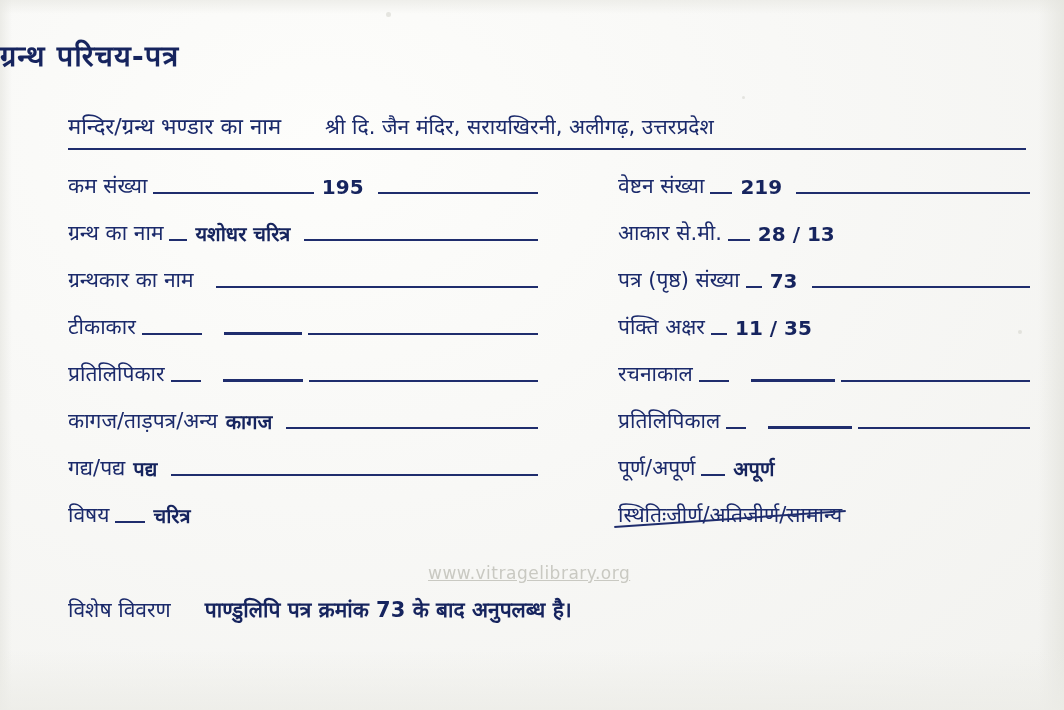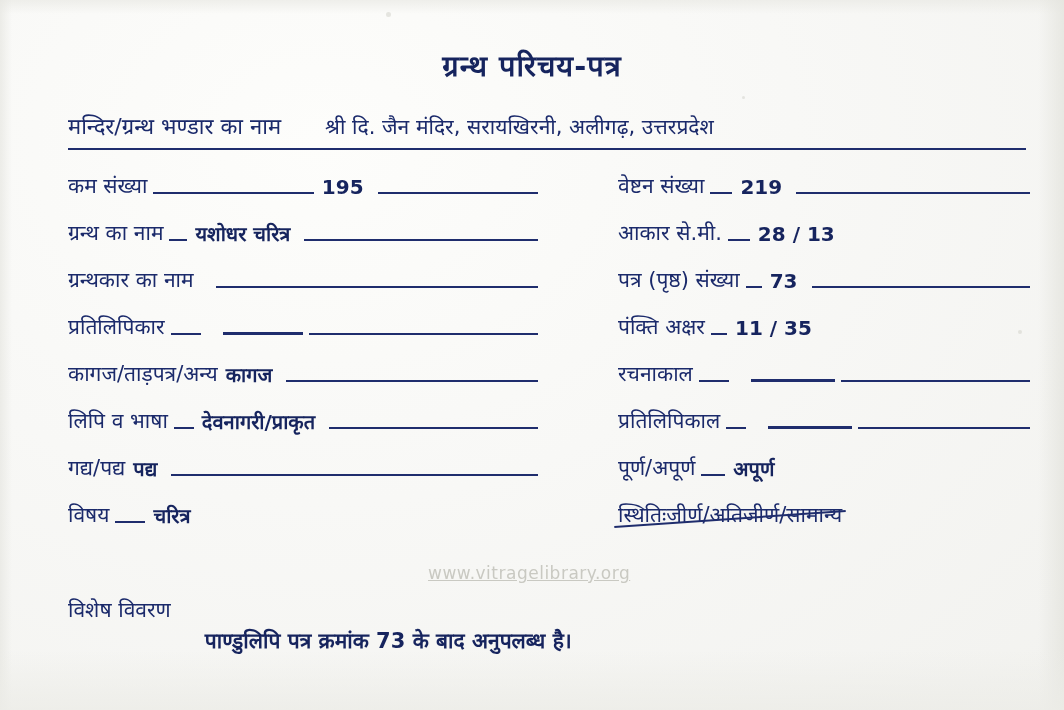--- a/index.html
+++ b/index.html
@@ -49,24 +49,24 @@
   .speck {
     position: absolute;
     background: #cfcfc8;
     border-radius: 50%;
     opacity: .5;
   }
 
   
   #title {
     position: absolute;
-    top: 45px;
+    top: 35px;
     left: 0;
     width: 1064px;
-    text-align: center;
+    text-align: left;
     font-size: 29px;
     font-weight: bold;
     letter-spacing: 1px;
     color: #16245e;
   }
 
   
   #header-row {
     position: absolute;
     top: 110px;
@@ -159,21 +159,20 @@
     font-size: 21px;
     color: #1b2a6b;
     white-space: nowrap;
   }
   #special-value {
     font-size: 21px;
     color: #16245e;
     margin-left: 34px;
     white-space: nowrap;
     font-weight: bold;
-    margin-top: 31px;
   }
 
   
   #watermark {
     position: absolute;
     left: 428px;
     top: 563px;
     font-size: 17px;
     color: #c9c9c2;
     letter-spacing: .5px;
@@ -218,41 +217,42 @@
       <span class="f-value">यशोधर चरित्र</span>
       <span class="f-rule"></span>
     </div>
 
     <div class="field">
       <span class="f-label">ग्रन्थकार का नाम</span>
       <span class="f-value"></span>
       <span class="f-rule"></span>
     </div>
 
+    <div class="field">
+      <span class="f-label">टीकाकार</span>
+      <span class="f-rule" style="flex:0 0 60px;"></span>
+      <span class="f-value"></span>
+      <span class="f-rule" style="flex:0 0 78px;border-bottom-width:3px;"></span>
+      <span class="f-rule"></span>
+    </div>
 
     <div class="field">
       <span class="f-label">प्रतिलिपिकार</span>
       <span class="f-rule" style="flex:0 0 30px;"></span>
       <span class="f-value"></span>
       <span class="f-rule" style="flex:0 0 80px;border-bottom-width:3px;"></span>
       <span class="f-rule"></span>
     </div>
 
     <div class="field">
       <span class="f-label">कागज/ताड़पत्र/अन्य</span>
       <span class="f-value">कागज</span>
       <span class="f-rule"></span>
     </div>
 
-    <div class="field">
-      <span class="f-label">लिपि व भाषा</span>
-      <span class="f-rule" style="flex:0 0 20px;"></span>
-      <span class="f-value">देवनागरी/प्राकृत</span>
-      <span class="f-rule"></span>
-    </div>
 
     <div class="field">
       <span class="f-label">गद्य/पद्य</span>
       <span class="f-value">पद्य</span>
       <span class="f-rule"></span>
     </div>
 
     <div class="field">
       <span class="f-label">विषय</span>
       <span class="f-rule" style="flex:0 0 30px;"></span>

